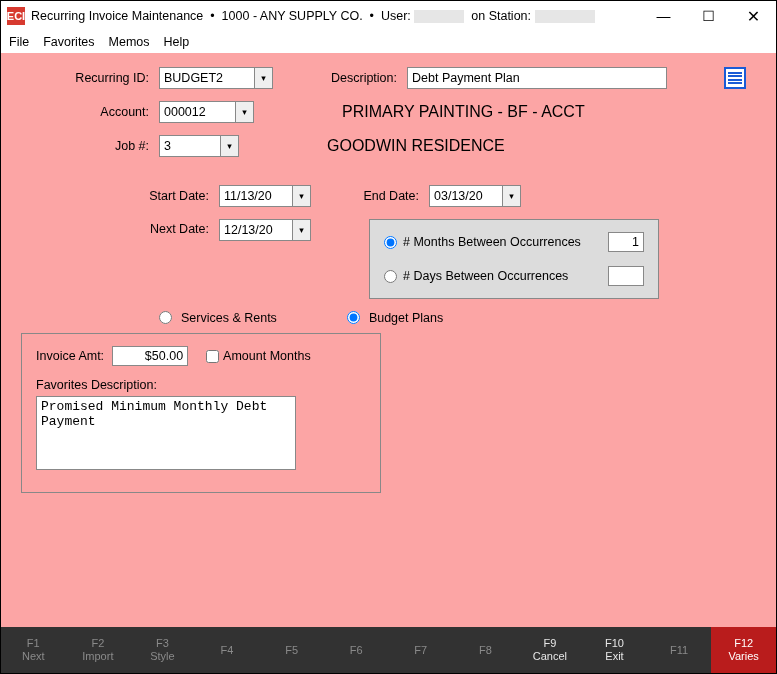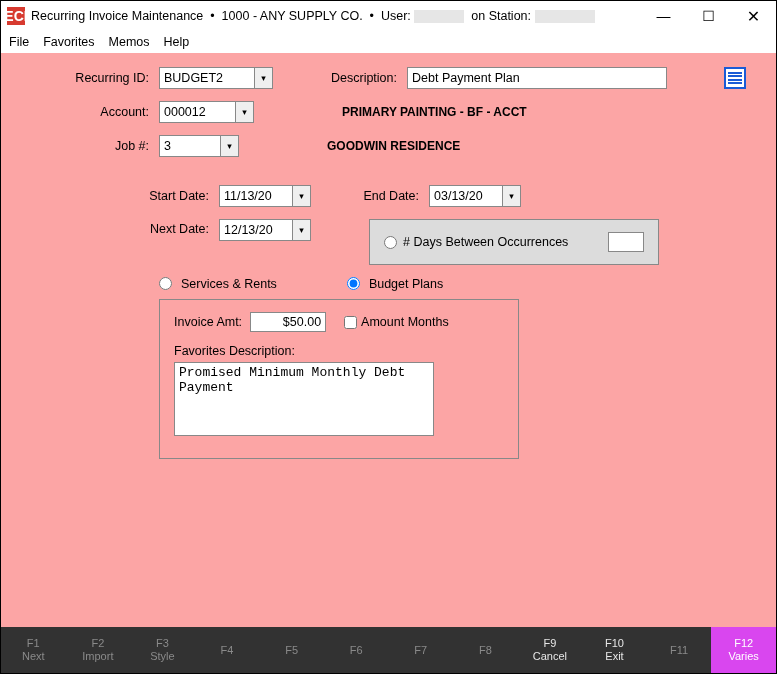--- a/index.html
+++ b/index.html
@@ -1,54 +1,54 @@
 <!DOCTYPE html>
 <html><head>
 <meta charset="utf-8">
 <style>
   * { box-sizing: border-box; font-family: "Segoe UI", Tahoma, sans-serif; }
   body { margin:0; background:#fff; }
   .window { width:777px; height:674px; border:1px solid #000; background:#fff; display:flex; flex-direction:column; position:relative; }
   .titlebar { height:30px; display:flex; align-items:center; padding:0 0 0 6px; font-size:12.5px; }
-  .titlebar .logo { width:18px; height:18px; background:#d73a2f; color:#fff; font-size:14px; font-weight:bold; display:flex; align-items:center; justify-content:center; margin-right:6px; }
+  .titlebar .logo { width:18px; height:18px; background:#d73a2f; color:#fff; font-size:11px; font-weight:bold; display:flex; align-items:center; justify-content:center; margin-right:6px; }
   .titlebar .title-text { flex:0 0 auto; }
   .titlebar .blur { display:inline-block; width:50px; height:13px; background:#e6e6e6; vertical-align:middle; }
   .winbtns { margin-left:auto; display:flex; }
   .winbtn { width:45px; height:30px; display:flex; align-items:center; justify-content:center; font-size:14px; }
   .winbtn.close { font-size:16px; }
   .menubar { height:22px; padding:0 8px; display:flex; gap:14px; align-items:center; font-size:12.5px; }
   .menubar span { cursor:default; }
   .content { flex:1; background:#fca5a5; padding:14px 20px 0 20px; overflow:hidden; position:relative; }
   .row { display:flex; align-items:center; margin-bottom:12px; }
   .lbl { font-size:12.5px; text-align:right; margin-right:10px; }
   .col-left-lbl { width:128px; }
   .col-mid-lbl { width:70px; }
   .input, .combo { font-size:12.5px; background:#fff; border:1px solid #888; height:22px; padding:1px 4px; }
   .combo { display:flex; align-items:center; position:relative; }
   .combo .arrow { position:absolute; right:0; top:0; bottom:0; width:18px; border-left:1px solid #888; display:flex; align-items:center; justify-content:center; font-size:9px; background:#efefef; }
-  .readonly-text { font-size:12px; font-weight:bold; }
+  .readonly-text { font-size:16px; font-weight:normal; }
   .side-icon { position:absolute; right:30px; top:14px; width:22px; height:22px; border:2px solid #1a5bd6; display:flex; flex-direction:column; justify-content:space-evenly; padding:2px; background:#fff;}
   .side-icon div { height:2px; background:#1a5bd6; }
   .occur-box { border:1px solid #888; background:#dcdcdc; padding:12px 14px; width:290px; }
   .occur-box .orow { display:flex; align-items:center; margin-bottom:14px; }
   .occur-box .orow:last-child { margin-bottom:0; }
   .occur-box .orow label { font-size:12.5px; flex:1; display:flex; align-items:center; gap:6px;}
   .occur-box input[type=text] { width:36px; height:20px; border:1px solid #888; text-align:right; padding:0 4px; font-size:12.5px;}
   .type-row { margin-top:12px; margin-left:138px; display:flex; gap:70px; align-items:center; font-size:12.5px; }
   .type-row label { display:flex; align-items:flex-start; gap:9px;}
-  .detail-box { margin-top:8px; margin-left:138px; width:360px; border:1px solid #888; padding:12px 14px 18px; }
+  .detail-box { margin-top:8px; width:360px; border:1px solid #888; padding:12px 14px 18px; }
   .detail-box .drow { display:flex; align-items:center; gap:8px; font-size:12.5px; margin-bottom:12px;}
   .detail-box input.amt { width:76px; height:20px; border:1px solid #888; text-align:right; padding:0 4px; font-size:12.5px;}
   .detail-box .ref-lbl{ font-size:12.5px; margin-bottom:4px; display:block;}
   .detail-box textarea { width:260px; height:74px; border:1px solid #888; font-family:"Courier New", monospace; font-size:13px; padding:2px 4px; resize:none; }
   .checkbox-wrap { display:flex; align-items:center; gap:4px; margin-left:10px;}
   .fkbar { height:46px; background:#323232; display:flex; align-items:stretch; }
   .fk { flex:1; display:flex; flex-direction:column; align-items:center; justify-content:center; color:#8a8a8a; font-size:11px; line-height:1.15; }
   .fk.active { color:#e6e6e6; }
-  .fk.process { background:#d946ef; color:#fff; }
+  .fk.process { background:#b91c1c; color:#fff; }
   input[type=radio], input[type=checkbox]{ margin:0; }
 </style>
 </head>
 <body>
 
 <div class="window">
 
   <div class="titlebar">
     <div class="logo">ECI</div>
     <span class="title-text">
@@ -126,20 +126,27 @@
 
     <div class="row" style="align-items:flex-start">
       <span class="lbl col-left-lbl" style="width:188px;padding-top:3px">Next Date:</span>
       <div class="combo" style="width:92px">
         <span>12/13/20</span>
         <span class="arrow">▾</span>
       </div>
       <div class="occur-box" style="margin-left:58px">
         <div class="orow">
           <label>
+            <input type="radio" name="occ" checked="" style="">
+            <span># Months Between Occurrences</span>
+          </label>
+          <input type="text" value="1" style="">
+        </div>
+        <div class="orow">
+          <label>
             <input type="radio" name="occ" style="">
             <span># Days Between Occurrences</span>
           </label>
           <input type="text" value="" style="">
         </div>
       </div>
     </div>
 
     <div class="type-row">
       <label>

